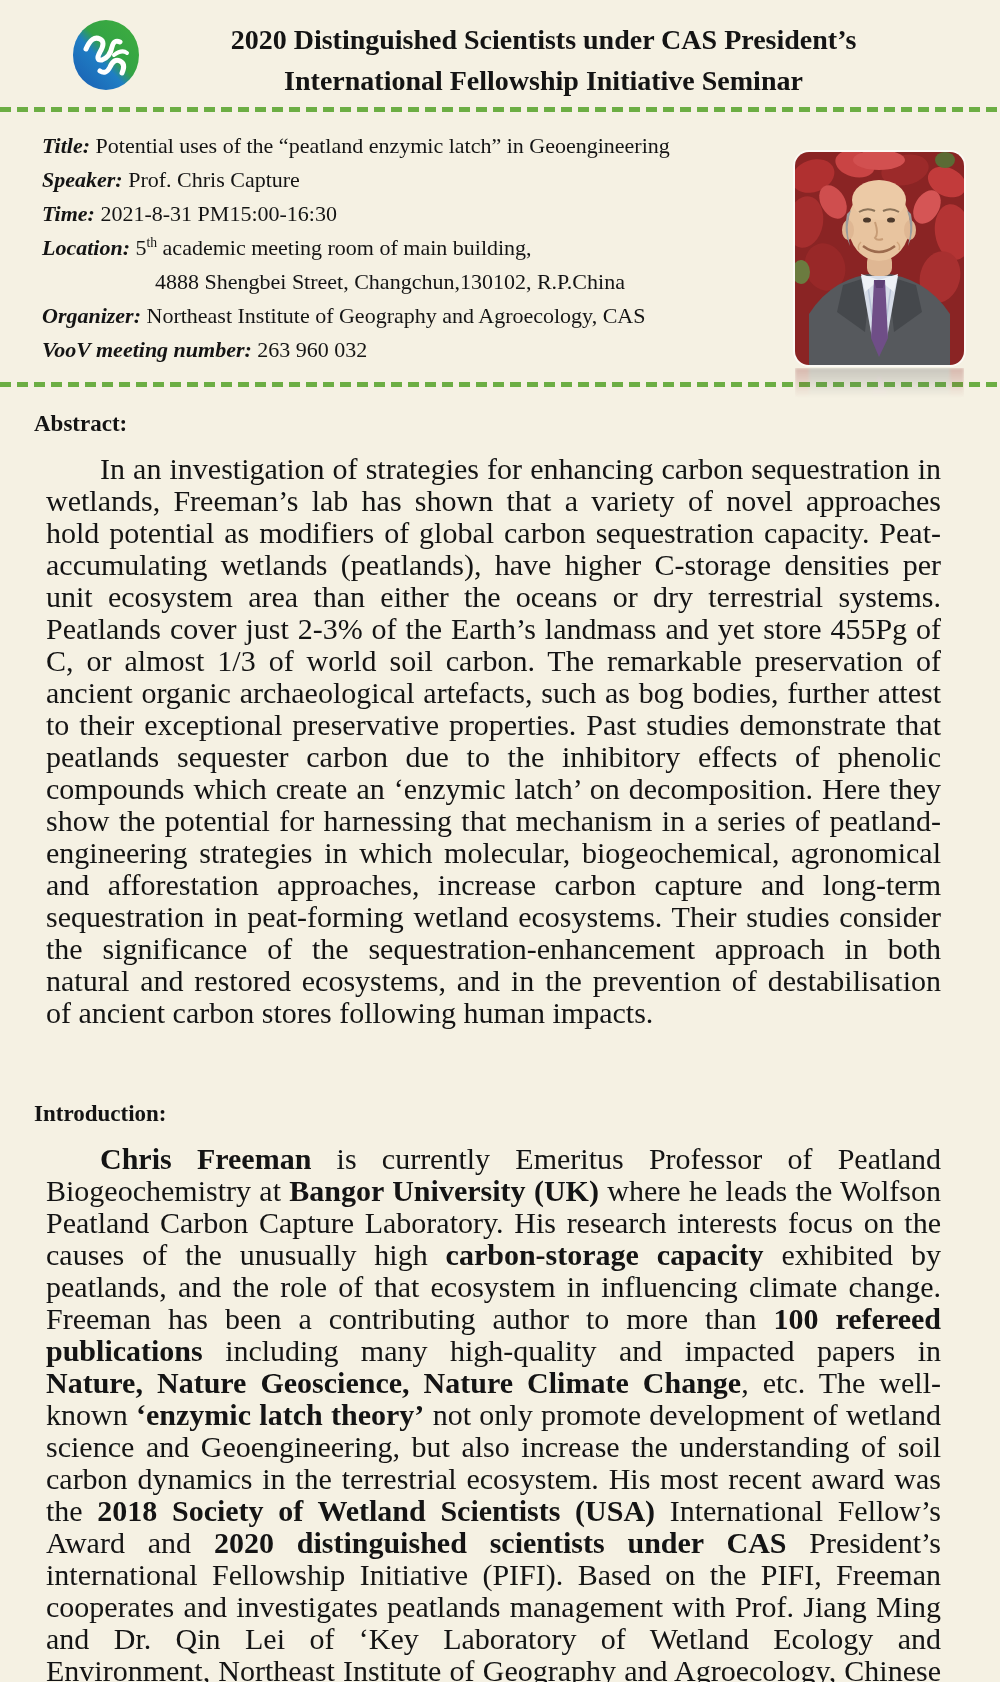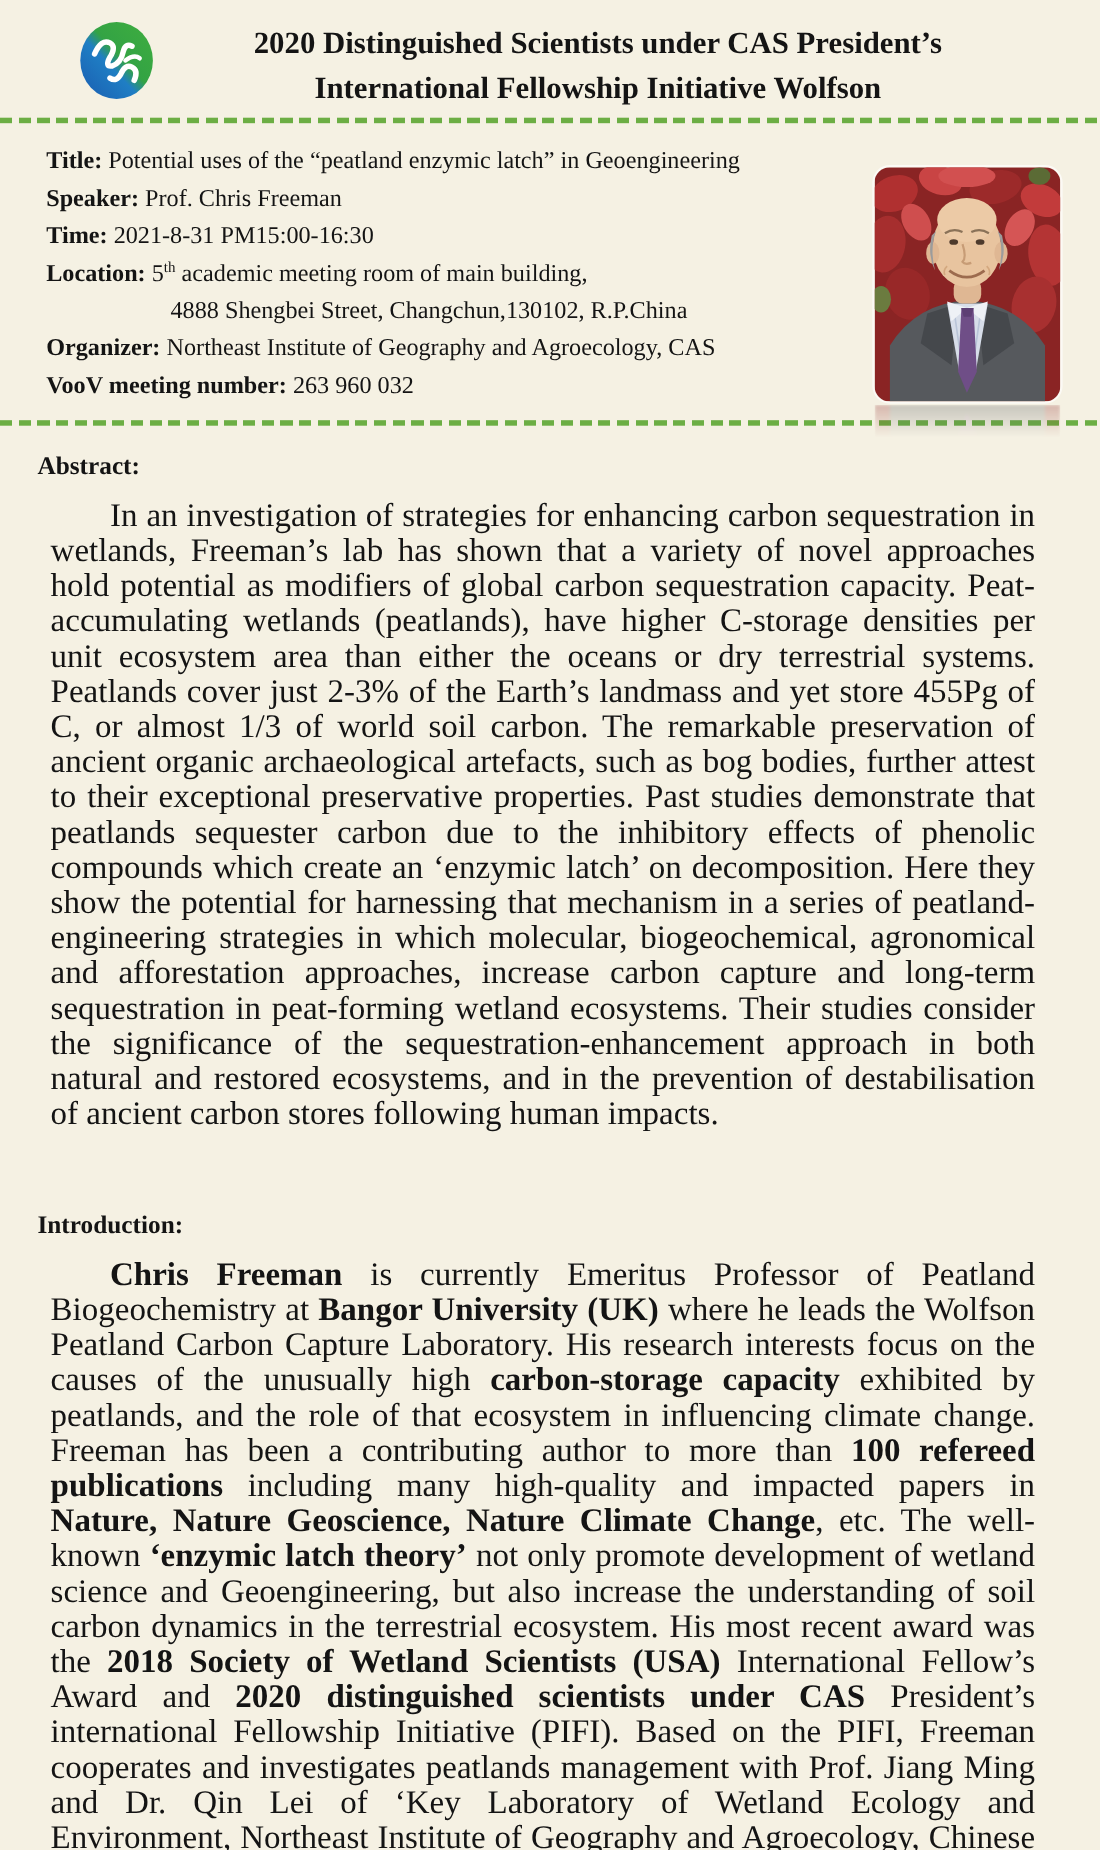--- a/index.html
+++ b/index.html
@@ -17,21 +17,21 @@
   .logo{flex:0 0 72px;margin-top:5px;}
   .titles{flex:1;text-align:center;font-weight:bold;font-size:28px;line-height:41px;padding-top:5px;}
   
   .divider{
     height:5px;width:100%;
     background:repeating-linear-gradient(90deg,#6cae44 0,#6cae44 11px,transparent 11px,transparent 17px);
   }
   .divider1{margin-top:3px;}
   
   .details{padding:17px 0 15px 42px;font-size:22px;line-height:34px;width:720px;box-sizing:border-box;}
-  .details .lbl{font-weight:bold;}
+  .details .lbl{font-weight:bold;font-style:italic;}
   .loc2{padding-left:113px;}
   sup{font-size:0.62em;vertical-align:super;line-height:0;margin-top:36px;}
   
   .photo{
     position:absolute;left:795px;top:152px;width:169px;height:213px;
     border-radius:14px;overflow:hidden;box-shadow:0 0 0 2px rgba(255,255,255,.65);
   }
   .photo svg{display:block;}
   .photo-reflection{
     position:absolute;left:795px;top:368px;width:169px;height:30px;
@@ -67,29 +67,29 @@
           </linearGradient>
         </defs>
         <ellipse cx="36" cy="36" rx="33" ry="35" fill="url(#globeGrad)"></ellipse>
         <path d="M16,30 Q22,16 30,20 Q36,23 30,33 Q25,42 32,41 Q40,38 42,28 Q44,20 50,23" fill="none" stroke="#ffffff" stroke-width="5" stroke-linecap="round"></path>
         <path d="M30,52 Q36,56 40,48 Q44,39 50,42 Q56,45 52,54" fill="none" stroke="#ffffff" stroke-width="5" stroke-linecap="round"></path>
         <path d="M44,36 Q52,30 57,34" fill="none" stroke="#ffffff" stroke-width="4" stroke-linecap="round"></path>
       </svg>
     </div>
     <div class="titles">
       <div>2020 Distinguished Scientists under CAS President’s</div>
-      <div>International Fellowship Initiative Wolfson</div>
+      <div>International Fellowship Initiative Seminar</div>
     </div>
   </div>
 
   <div class="divider divider1"></div>
 
   <div class="details">
     <div><span class="lbl">Title:</span><span> Potential uses of the “peatland enzymic latch” in Geoengineering</span></div>
-    <div><span class="lbl">Speaker:</span><span> Prof. Chris Freeman</span></div>
+    <div><span class="lbl">Speaker:</span><span> Prof. Chris Capture</span></div>
     <div><span class="lbl">Time:</span><span> 2021-8-31 PM15:00-16:30</span></div>
     <div><span class="lbl">Location:</span><span> 5</span><sup>th</sup><span> academic meeting room of main building,</span></div>
     <div class="loc2">4888 Shengbei Street, Changchun,130102, R.P.China</div>
     <div><span class="lbl">Organizer:</span><span> Northeast Institute of Geography and Agroecology, CAS</span></div>
     <div><span class="lbl">VooV meeting number:</span><span> 263 960 032</span></div>
   </div>
 
   <div class="photo">
     <svg width="169" height="213" viewBox="0 0 169 213">
       <g id="portrait">

